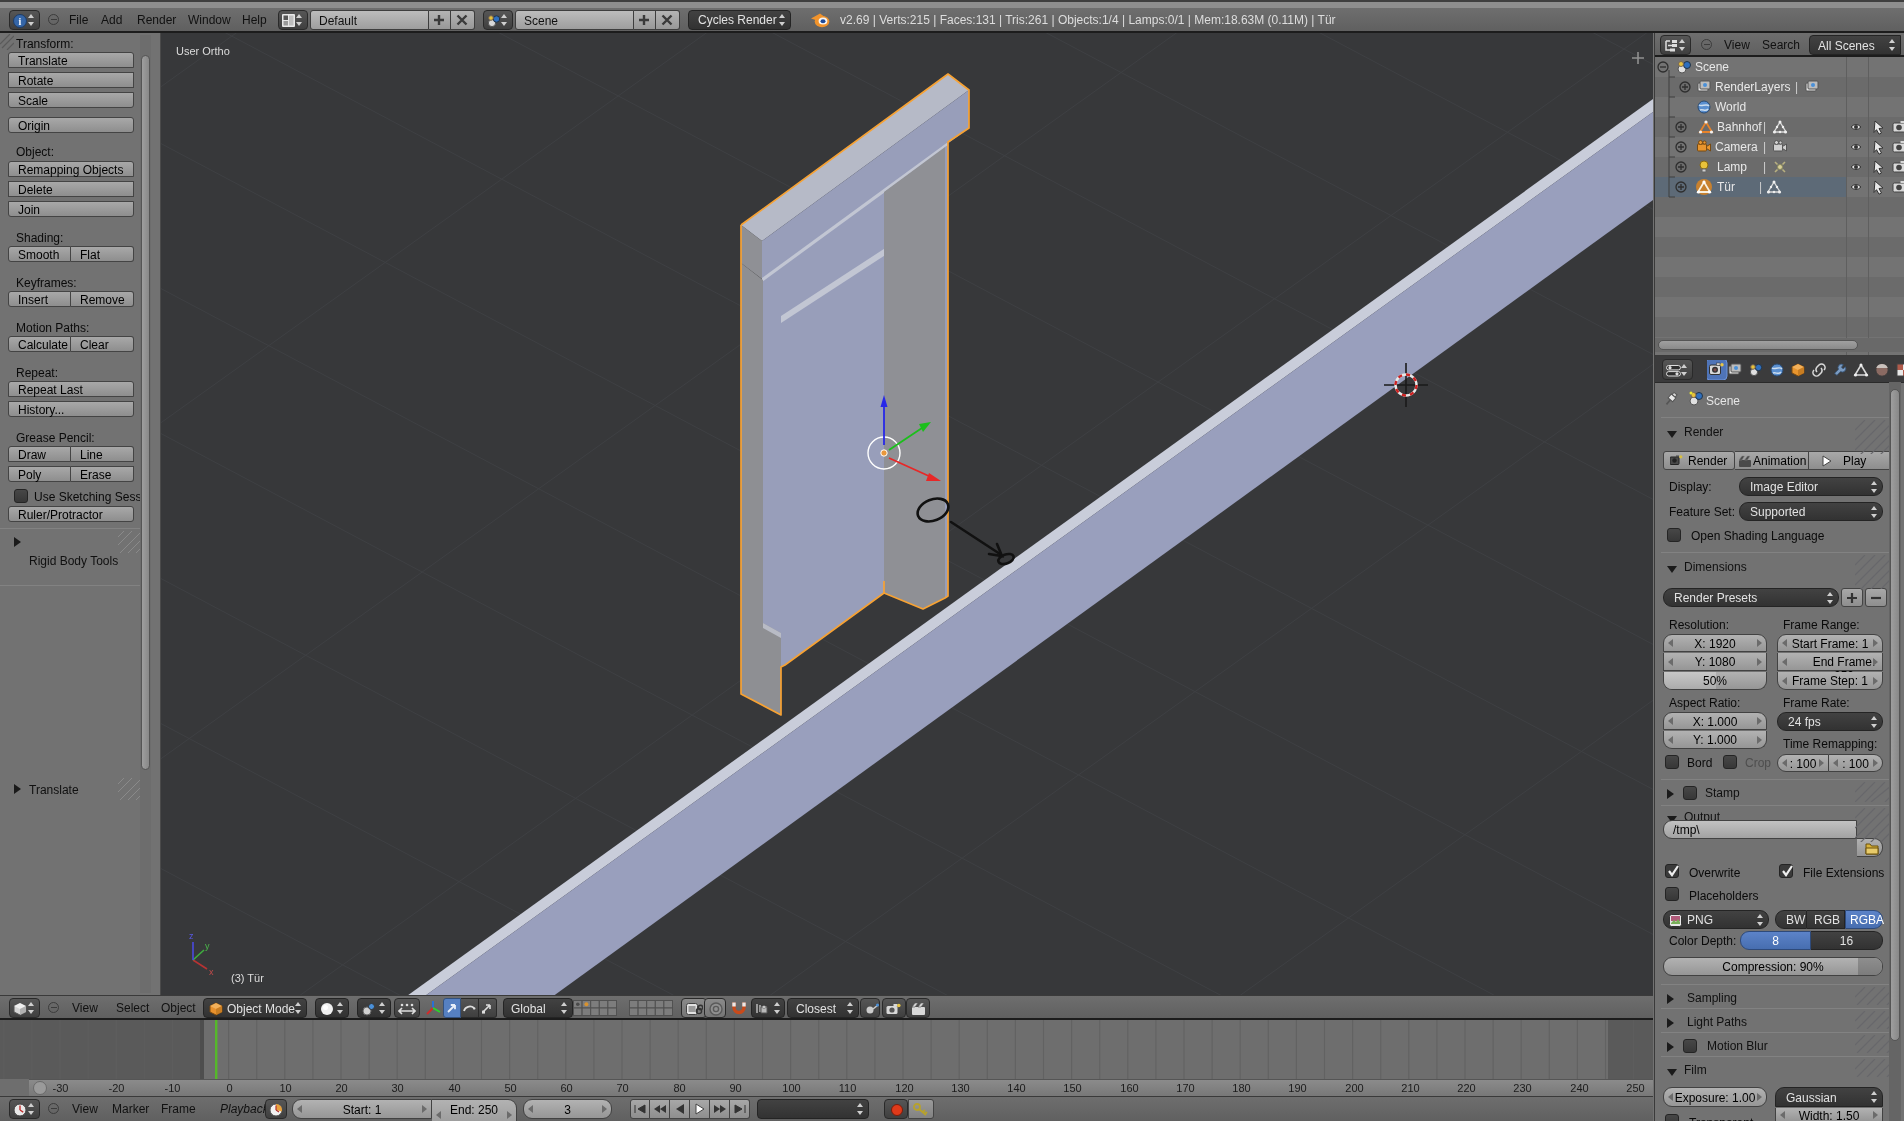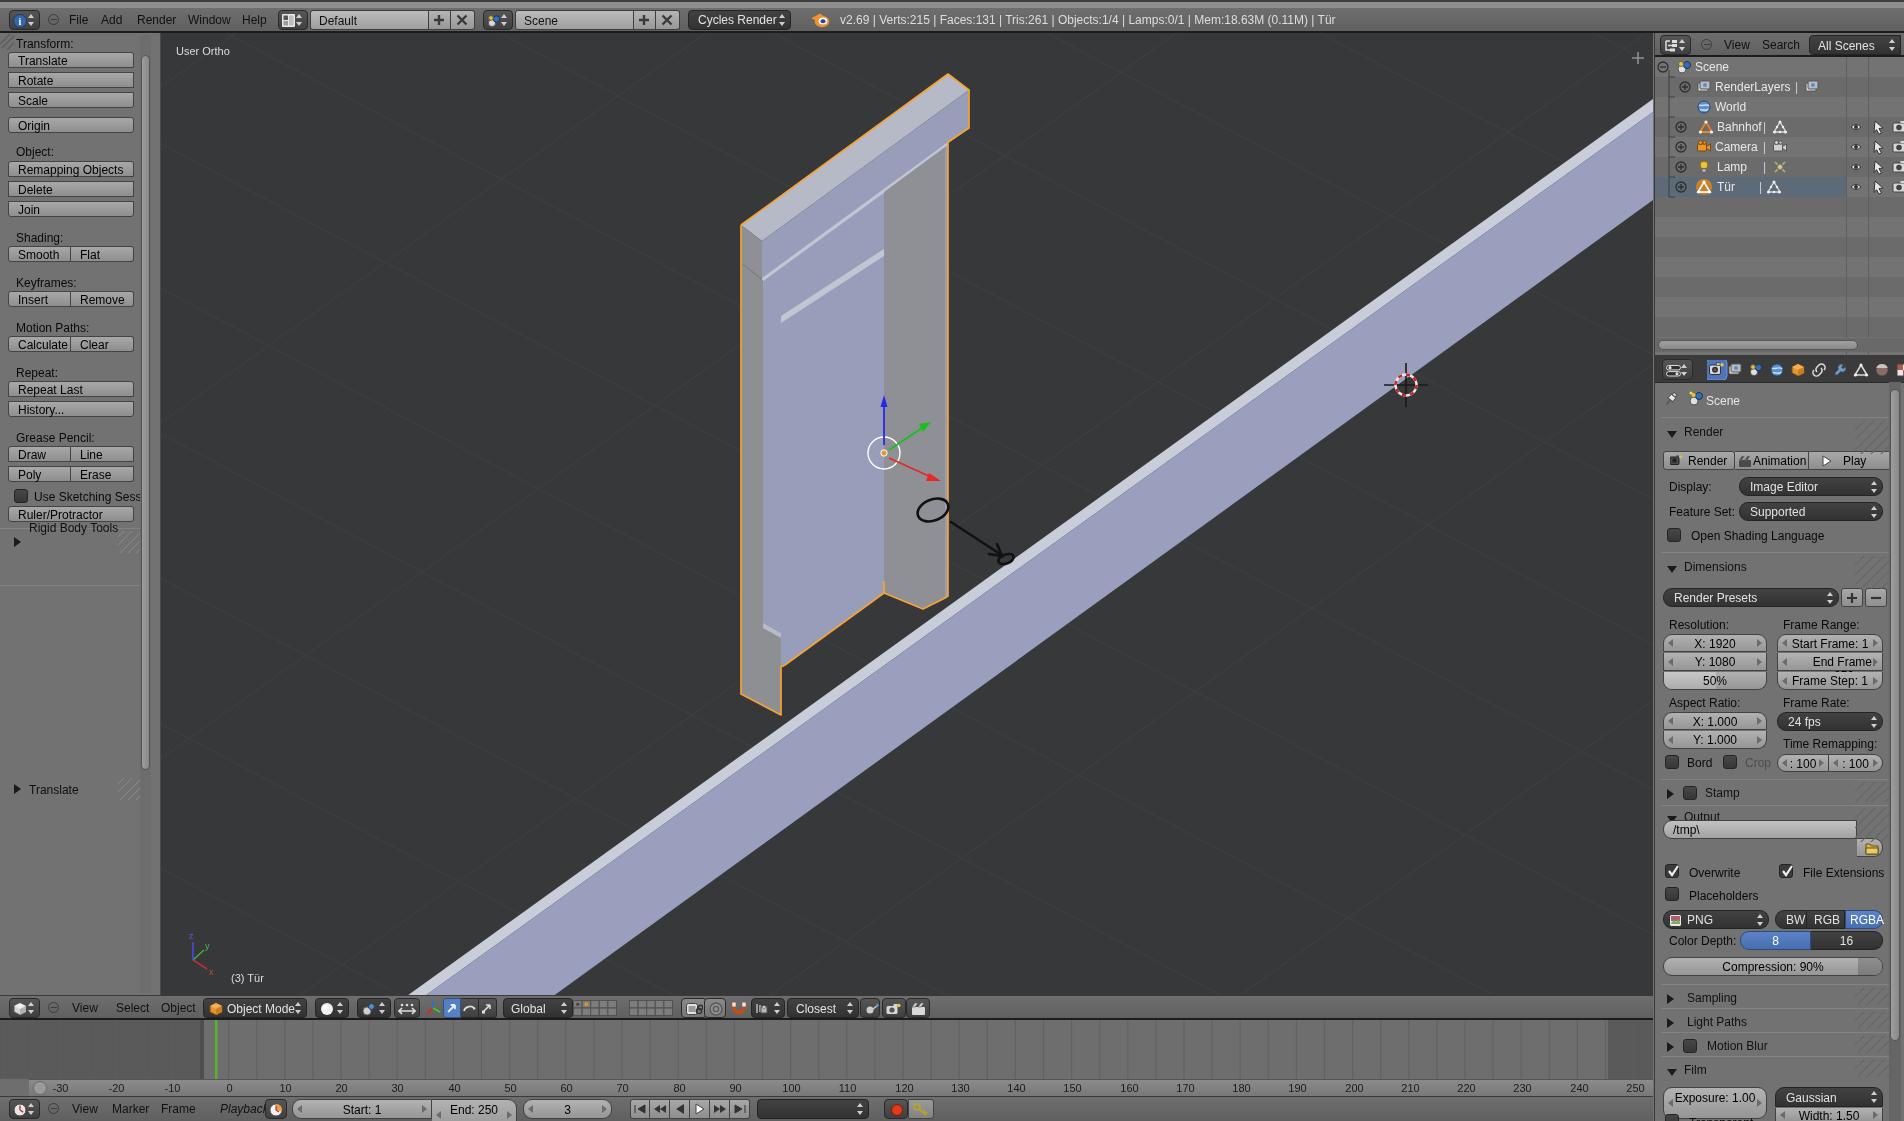--- a/index.html
+++ b/index.html
@@ -186,21 +186,21 @@
   <div class="abs btn" style="left:71px;top:433px;width:63px;height:16px;border-radius:0 0 3px 0;border-left:none;">
         <span style="position:absolute;left:9px;top:1px;">Erase</span>
       </div>
   <div class="abs chk" style="left:14px;top:456px;"></div>
   <span class="abs lbl" style="left:34px;top:457px;">Use Sketching Sessi</span>
   <div class="abs btn" style="left:8px;top:473px;width:126px;height:16px;">
         <span style="position:absolute;left:9px;top:1px;">Ruler/Protractor</span>
       </div>
   <div class="sep" style="left:0px;top:495px;width:141px;"></div>
   <span class="abs" style="left:14px;top:503px;"><span class="tri-r"></span></span>
-  <span class="abs ptitle" style="left:29px;top:488px;">Rigid Body Tools</span>
+  <span class="abs ptitle" style="left:29px;top:521px;">Rigid Body Tools</span>
   <div class="sep" style="left:0px;top:552px;width:141px;"></div>
   <span class="abs" style="left:14px;top:750px;"><span class="tri-r"></span></span>
   <span class="abs ptitle" style="left:29px;top:750px;">Translate</span>
 
   <div class="abs" style="left:140px;top:2px;width:11px;height:958px;background:#6d6d6d;"></div>
   <div class="abs" style="left:141px;top:22px;width:9px;height:715px;background:linear-gradient(90deg,#9e9e9e,#888);border:1px solid #555;border-radius:5px;"></div>
 
   <svg class="abs" style="left:118px;top:498px;" width="22" height="22">
         <path d="M6 0l-6 6M14 0l-14 14M22 2l-20 20M22 10l-12 12M22 18l-4 4" stroke="#8a8a8a" stroke-width="1"></path>
       </svg>
@@ -1011,21 +1011,21 @@
   <div class="sep" style="left:6px;top:652px;width:232px;"></div>
   <span class="abs" style="left:12px;top:661px;"><span class="tri-r"></span></span>
   <span class="abs ptitle" style="left:32px;top:659px;">Light Paths</span>
   <div class="sep" style="left:6px;top:676px;width:232px;"></div>
   <span class="abs" style="left:12px;top:685px;"><span class="tri-r"></span></span>
   <div class="abs chk" style="left:28px;top:683px;"></div>
   <span class="abs ptitle" style="left:52px;top:683px;">Motion Blur</span>
   <div class="sep" style="left:6px;top:700px;width:232px;"></div>
   <span class="abs" style="left:12px;top:709px;"><span class="tri-d"></span></span>
   <span class="abs ptitle" style="left:29px;top:707px;">Film</span>
-  <div class="abs rbtn arrL arrR" style="left:8px;top:731px;width:104px;height:32px;">
+  <div class="abs rbtn arrL arrR" style="left:8px;top:731px;width:104px;height:20px;">
         <span style="position:absolute;left:0;width:100%;top:3px;">Exposure: 1.00</span>
       </div>
   <div class="abs ddp" style="left:120px;top:731px;width:108px;height:20px;border-radius:9px 9px 0 0;">
         <span style="position:absolute;left:10px;top:3px;">Gaussian</span>
         <span class="spin"></span>
       </div>
   <div class="abs rbtn arrL arrR" style="left:120px;top:752px;width:108px;height:14px;border-radius:0;border-top:none;">
         <span style="position:absolute;left:0;width:100%;top:1px;">Width: 1.50</span>
       </div>
   <div class="abs chk" style="left:10px;top:758px;"></div>

